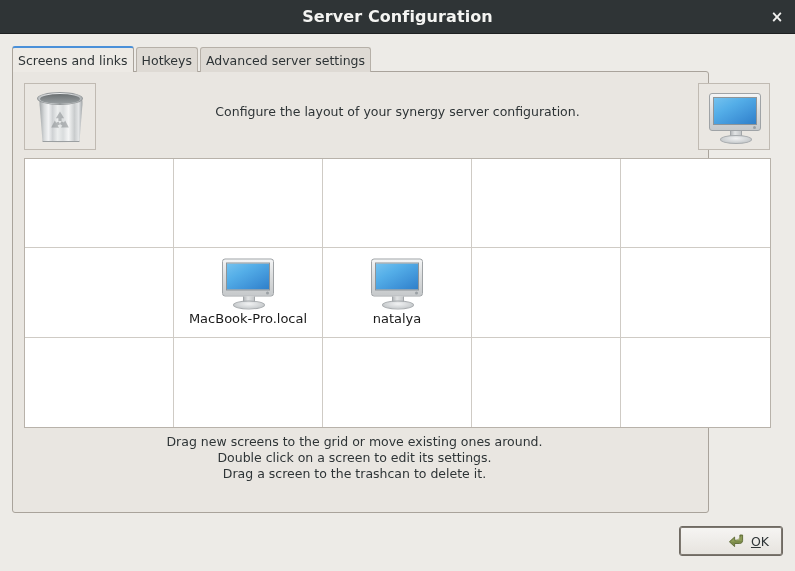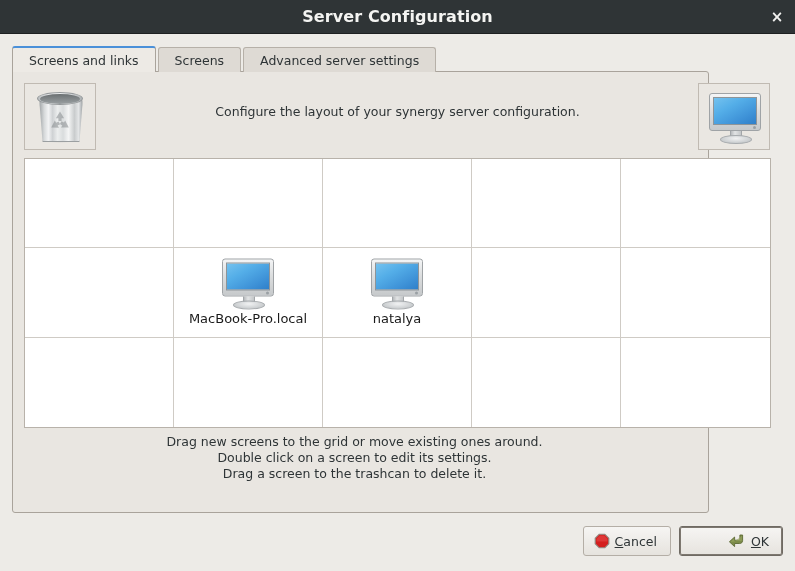--- a/index.html
+++ b/index.html
@@ -71,21 +71,21 @@
     top: 46px;
     height: 26px;
     display: flex;
     align-items: flex-end;
     z-index: 3;
   }
   .tab {
     position: relative;
     height: 25px;
     line-height: 25px;
-    padding: 0 16px;
+    padding: 0 5px;
     box-sizing: border-box;
     font-size: 12.5px;
     color: #2e3436;
     background: #dedad4;
     border: 1px solid #b6b0a8;
     border-bottom: none;
     border-radius: 3px 3px 0 0;
     margin-right: 2px;
     cursor: pointer;
     user-select: none;
@@ -341,21 +341,21 @@
 
 <div class="window">
 
   <div class="titlebar">
     <div class="titlebar-title">Server Configuration</div>
     <div class="titlebar-close">×</div>
   </div>
 
   <div class="tabbar">
     <div class="tab active">Screens and links</div>
-    <div class="tab">Screens</div>
+    <div class="tab">Hotkeys</div>
     <div class="tab">Advanced server settings</div>
   </div>
 
   <div class="tabpanel">
 
     <div class="toolbar">
 
       <div class="icon-frame trash-frame">
         <div class="trash" style="position:absolute; left:9px; top:6px;">
           <div class="shadow"></div>
@@ -431,27 +431,20 @@
 
     <div class="hints">
       <div>Drag new screens to the grid or move existing ones around.</div>
       <div>Double click on a screen to edit its settings.</div>
       <div>Drag a screen to the trashcan to delete it.</div>
     </div>
   </div>
 
   <div class="buttonbar">
 
-    <div class="btn">
-      <svg width="16" height="16" viewBox="0 0 16 16">
-        <polygon points="5.2,1.2 10.8,1.2 14.8,5.2 14.8,10.8 10.8,14.8 5.2,14.8 1.2,10.8 1.2,5.2" fill="#d41f1f" stroke="#8e8a84" stroke-width="1.1"></polygon>
-        <polygon points="5.8,2.6 10.2,2.6 13.4,5.8 13.4,8.4 2.6,8.4 2.6,5.8" fill="#e84a4a" opacity="0.55"></polygon>
-      </svg>
-      <span class="btn-label"><u>C</u>ancel</span>
-    </div>
 
     <div class="btn focused">
       <svg width="18" height="16" viewBox="0 0 18 16">
         <path d="M14.6 2.0 L14.6 7.6 C14.6 9.4 13.4 10.5 11.6 10.5 L6.6 10.5 L6.6 13.6 L1.4 8.8 L6.6 4.0 L6.6 7.2 L11.0 7.2 C11.6 7.2 11.9 6.9 11.9 6.3 L11.9 2.0 Z" fill="#7d8c4a" stroke="#5e6a37" stroke-width="0.9" stroke-linejoin="round"></path>
         <path d="M13.9 2.7 L13.9 6.4 C13.9 7.4 13.4 7.9 12.4 7.9 L6.2 7.9 L6.2 5.6 L2.5 8.8 L6.2 8.8 Z" fill="#9aa862" opacity="0.6"></path>
       </svg>
       <span class="btn-label"><u>O</u>K</span>
     </div>
   </div>
 

